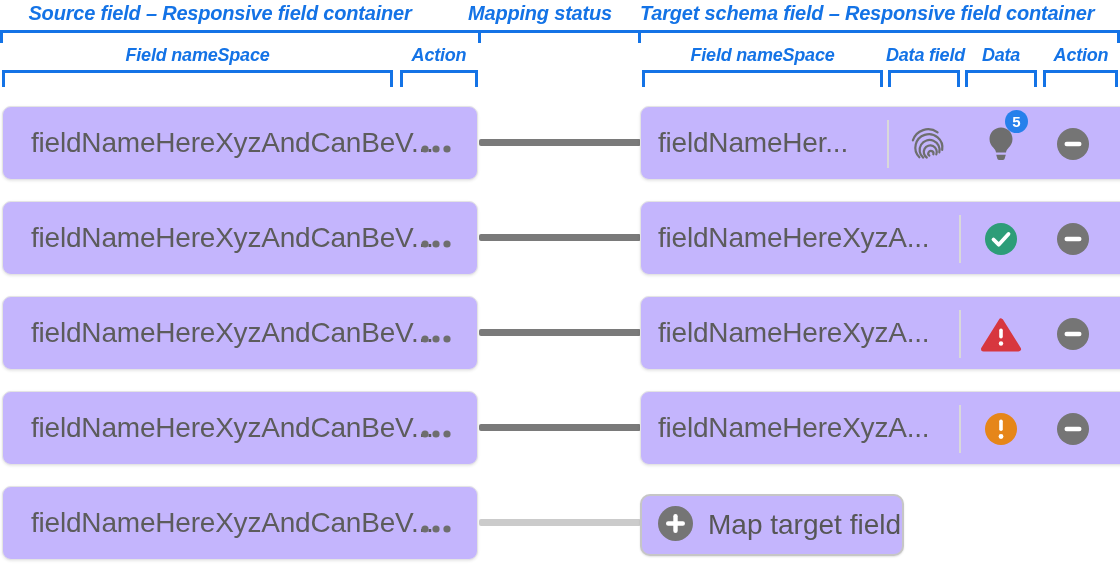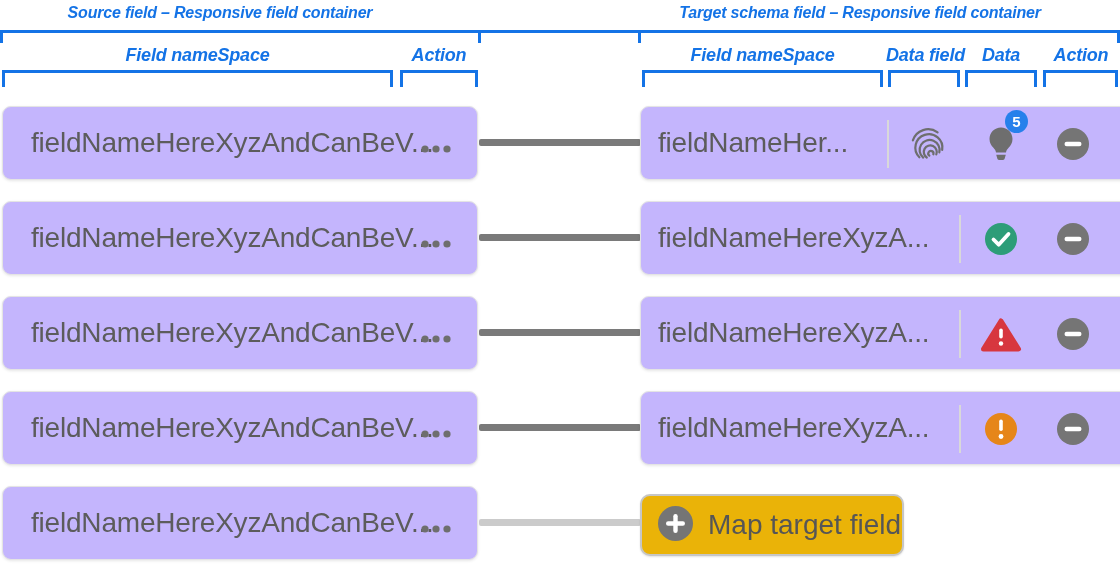--- a/index.html
+++ b/index.html
@@ -3,21 +3,21 @@
 <meta charset="utf-8">
 <style>
   html,body{margin:0;padding:0;background:#ffffff;}
   .stage{
     position:relative;width:1120px;height:568px;background:#ffffff;overflow:hidden;
     font-family:"Liberation Sans",sans-serif;
   }
   
   .ann{
     position:absolute;top:2px;height:22px;line-height:22px;text-align:center;
-    font-style:italic;font-weight:700;font-size:16px;letter-spacing:-0.2px;color:#1473E6;
+    font-style:italic;font-weight:700;font-size:20px;letter-spacing:-0.2px;color:#1473E6;
     white-space:nowrap;
   }
   .colLabel{
     position:absolute;top:44px;height:22px;line-height:22px;text-align:center;
     font-style:italic;font-weight:700;font-size:18px;letter-spacing:-0.2px;color:#1473E6;
     white-space:nowrap;
   }
   .hline{position:absolute;top:30px;left:0;width:1120px;height:3px;background:#1473E6;}
   .tick{position:absolute;top:30px;width:3px;height:13px;background:#1473E6;}
   .bracket{
@@ -44,32 +44,33 @@
   .vdiv{position:absolute;top:13px;width:2px;height:48px;background:#d9d9d9;}
   .icon{position:absolute;display:block;}
   .badge{
     position:absolute;left:364px;top:3px;width:23px;height:23px;border-radius:50%;
     background:#2680EB;color:#ffffff;font-size:15px;font-weight:700;
     line-height:23px;text-align:center;
   }
   
   .mapBtn{
     position:absolute;left:640px;top:494px;width:264px;height:62px;box-sizing:border-box;
-    background:#eab308;border:2px solid #c6c6c6;border-radius:10px;
+    background:#c4b5fd;border:2px solid #c6c6c6;border-radius:10px;
     box-shadow:0 1px 2px rgba(0,0,0,0.12);
     display:flex;align-items:center;padding-left:16px;cursor:pointer;
   }
   .mapBtn .lbl{font-size:28px;color:#565656;margin-left:15px;white-space:nowrap;}
 </style>
 </head>
 <body>
 
 <div class="stage">
 
   <div class="ann" style="left:0;width:440px">Source field – Responsive field container</div>
+  <div class="ann" style="left:440px;width:200px">Mapping status</div>
   <div class="ann" style="left:640px;width:440px">Target schema field – Responsive field container</div>
 
   <div class="hline"></div>
   <div class="tick" style="left:0"></div>
   <div class="tick" style="left:478px"></div>
   <div class="tick" style="left:638px"></div>
   <div class="tick" style="left:1117px"></div>
 
   <div class="colLabel" style="left:0;width:395px">Field nameSpace</div>
   <div class="colLabel" style="left:398px;width:82px">Action</div>

